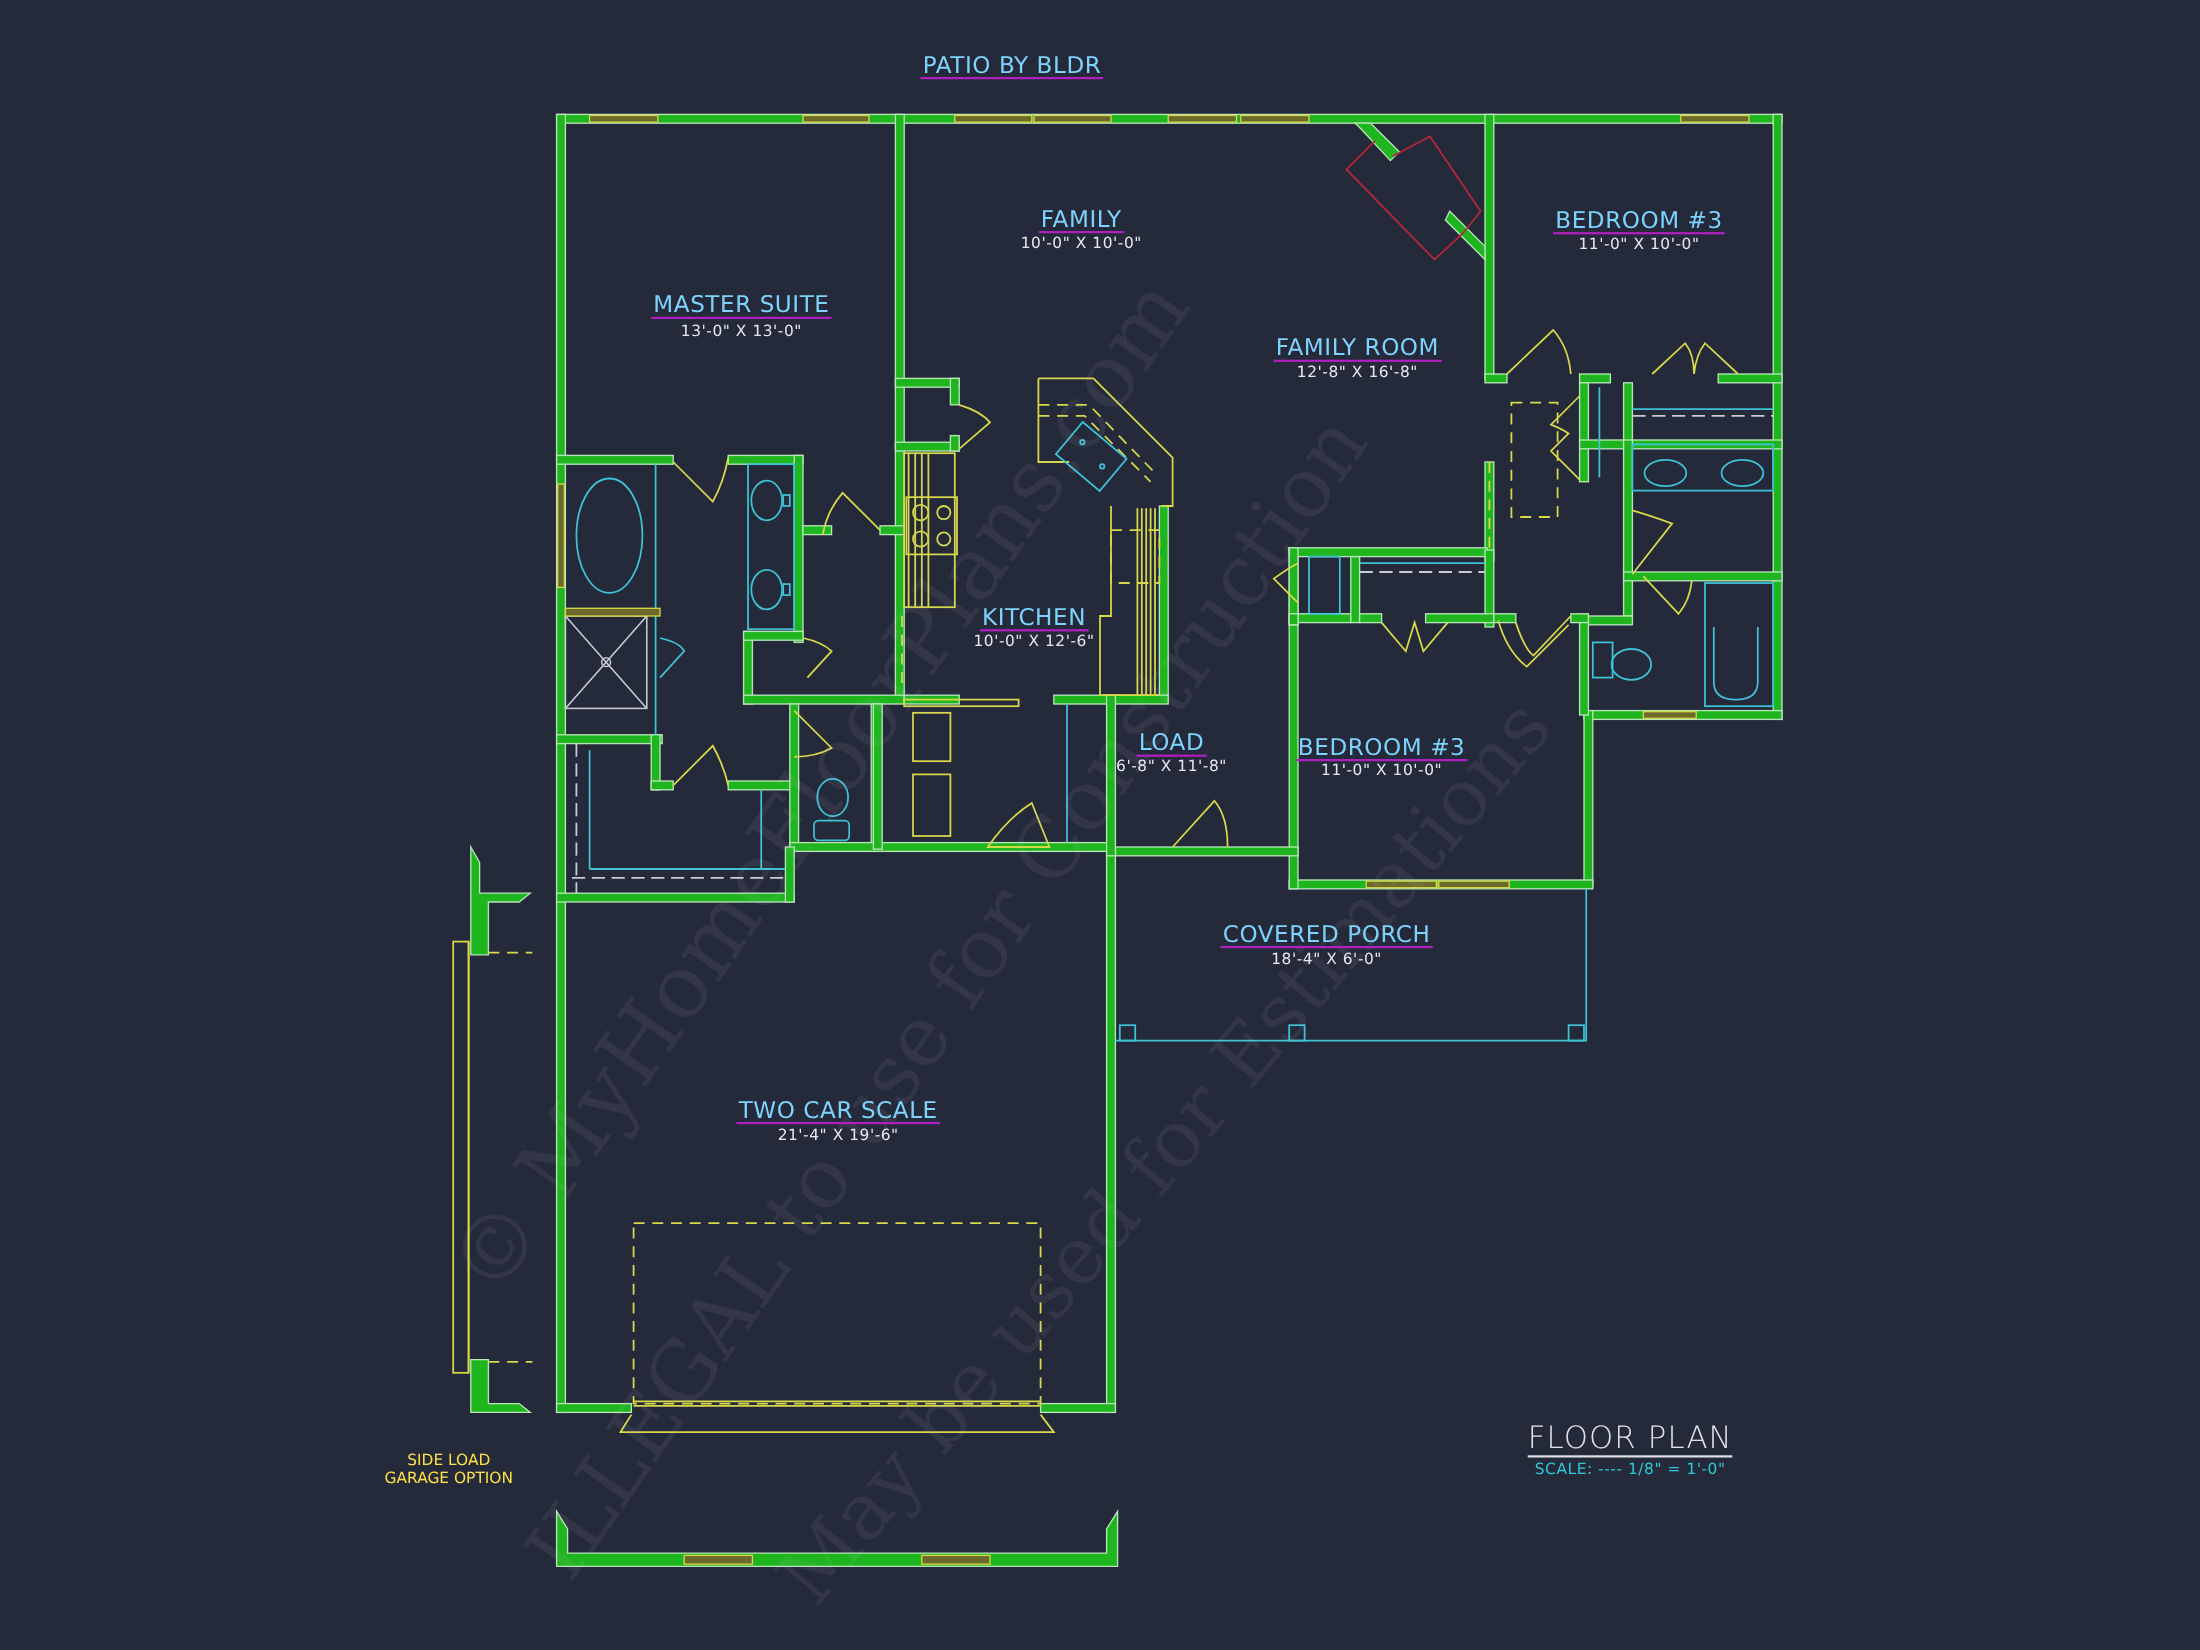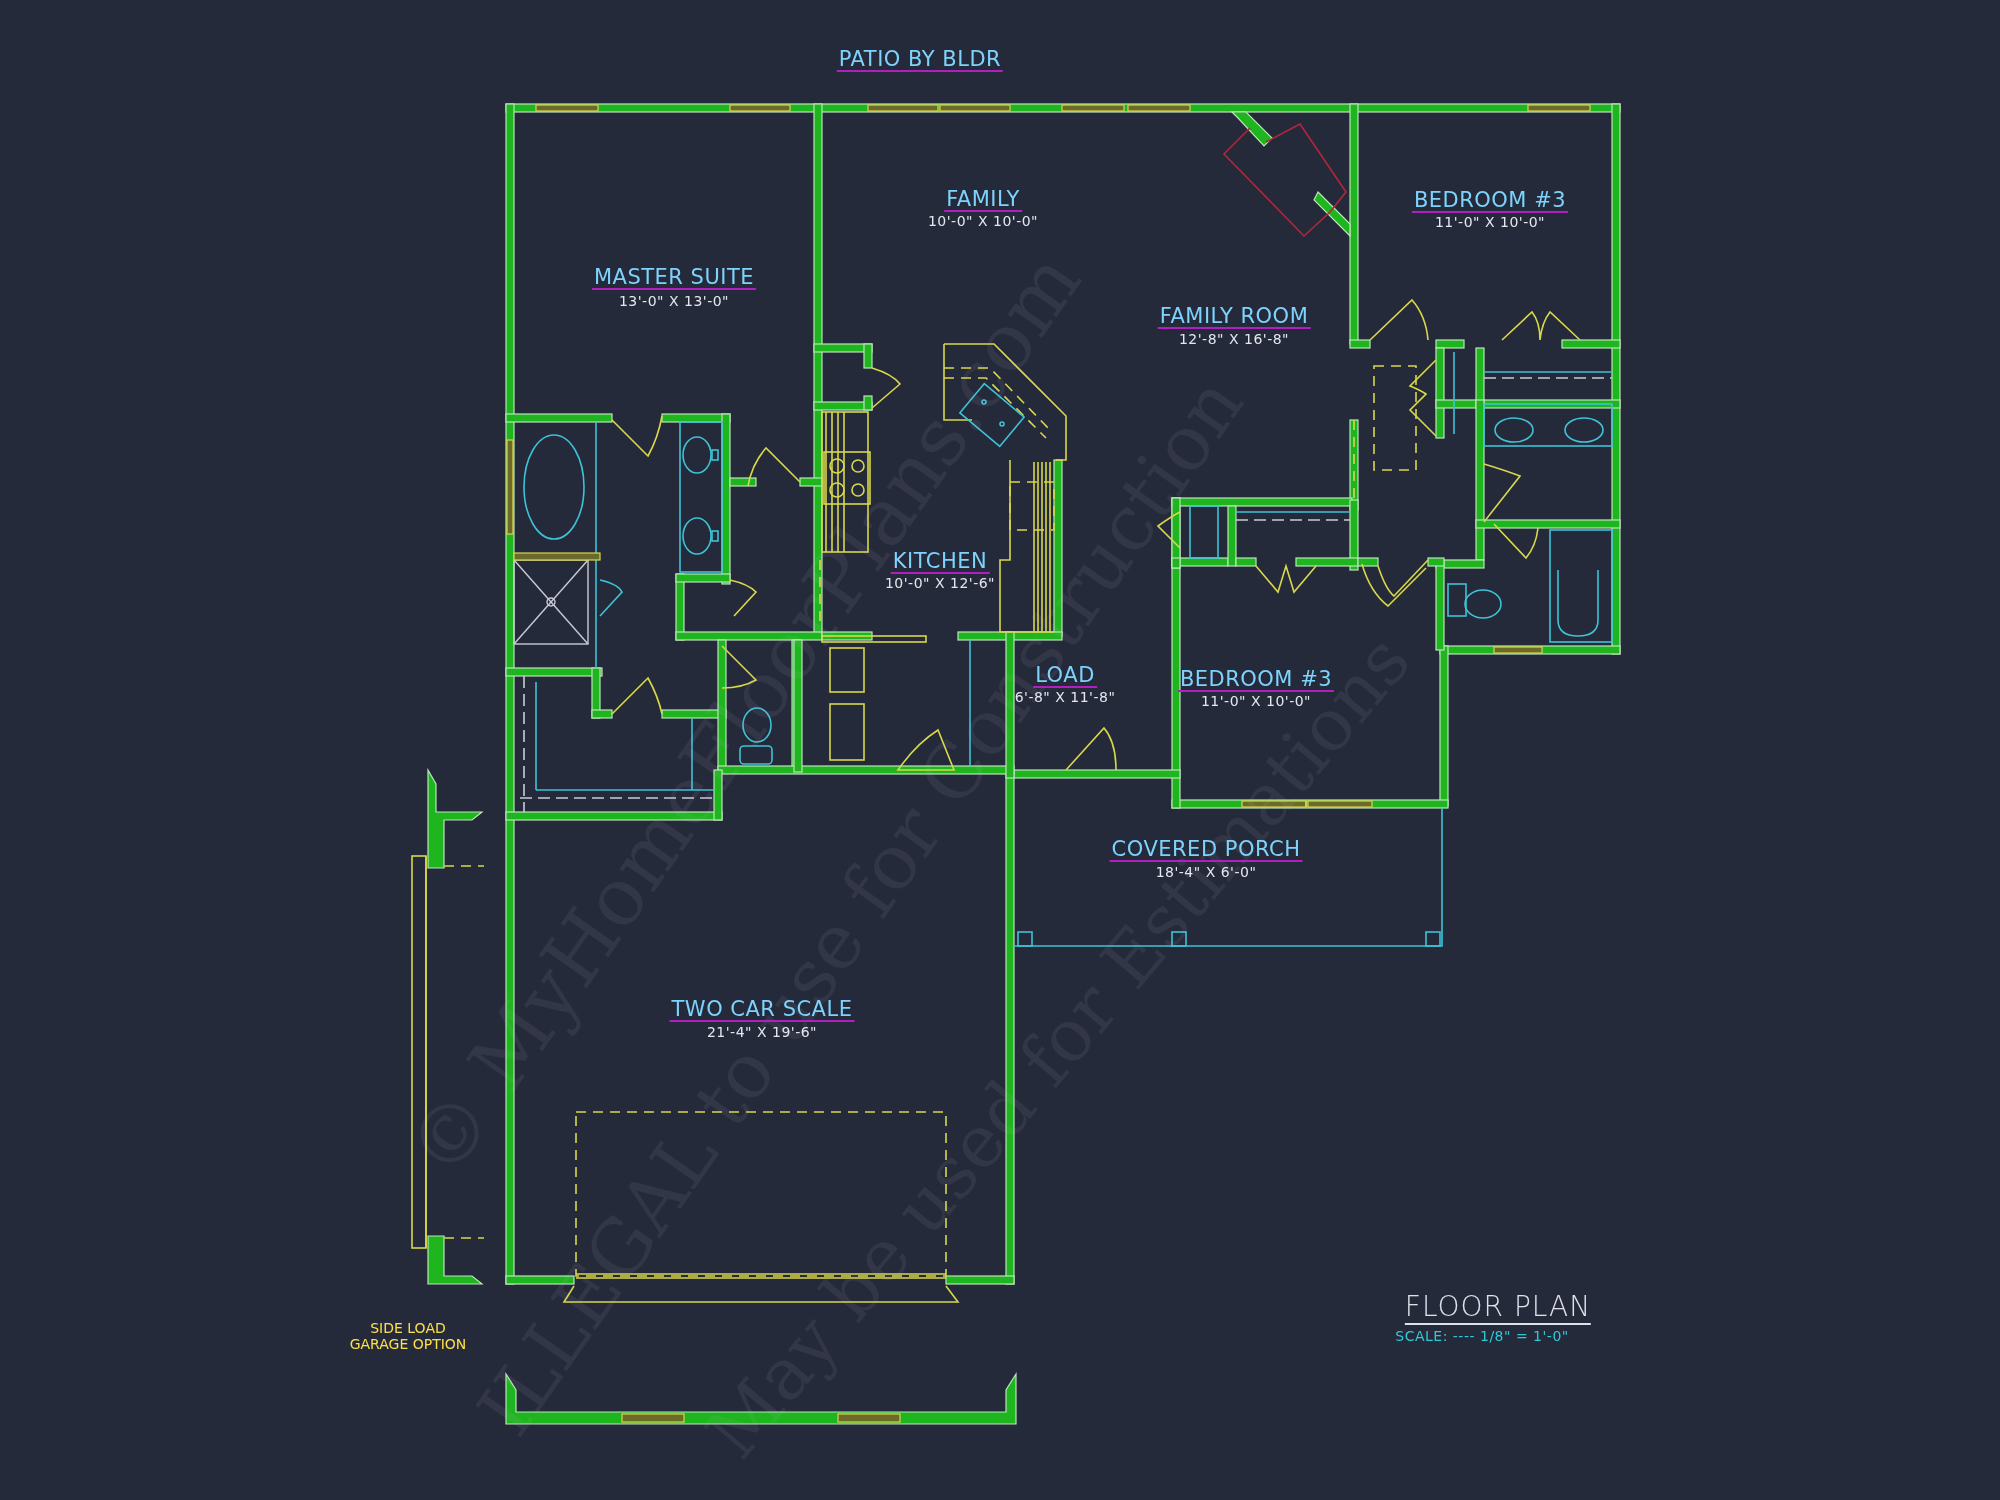--- a/index.html
+++ b/index.html
@@ -294,14 +294,14 @@
 <div class="dim" style="left:1206px;top:864px;">18'-4" X 6'-0"</div>
 
 <div class="lbl" style="left:762px;top:998px;">TWO CAR SCALE</div>
 <div class="dim" style="left:762px;top:1024px;">21'-4" X 19'-6"</div>
 
 <div class="note" style="left:408px;top:1320px;">
   <div>SIDE LOAD</div>
   <div>GARAGE OPTION</div>
 </div>
 
-<div class="title" style="left:1482px;top:1290px;margin-left:16px;">FLOOR PLAN</div>
+<div class="title" style="left:1482px;top:1290px;">FLOOR PLAN</div>
 <div class="scale" style="left:1482px;top:1328px;">SCALE: ---- 1/8" = 1'-0"</div>
 
 </body></html>

